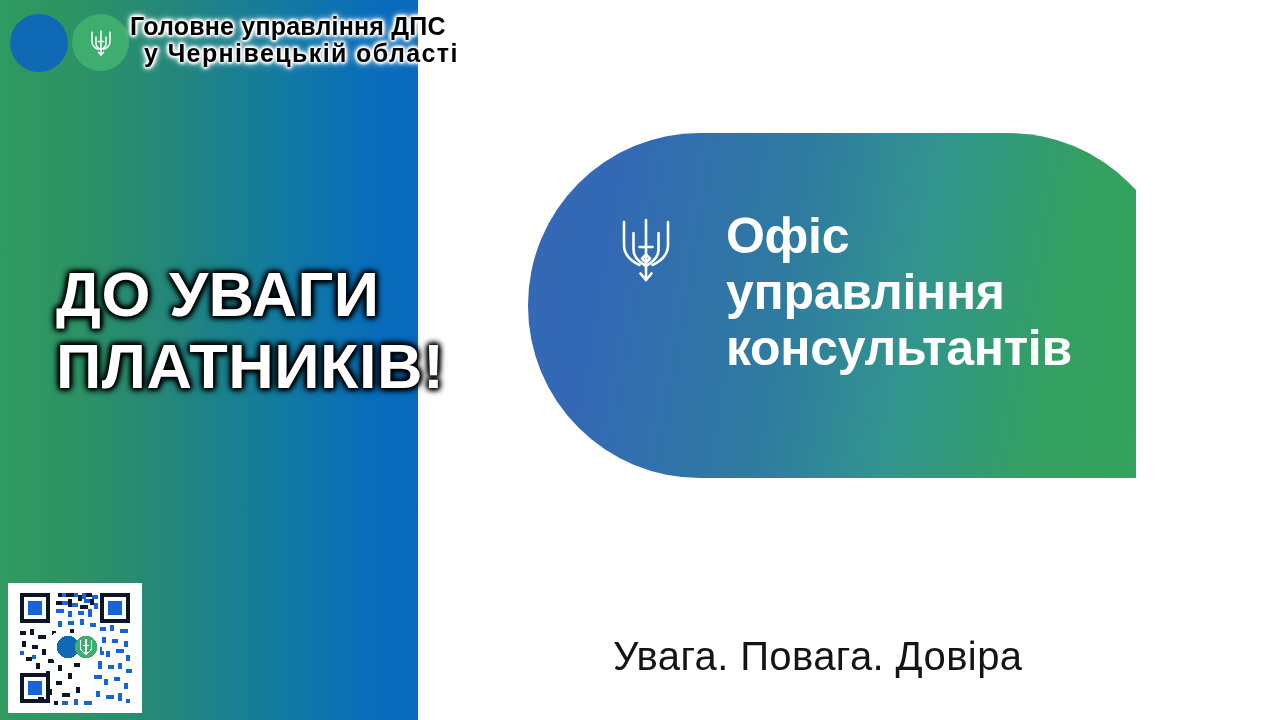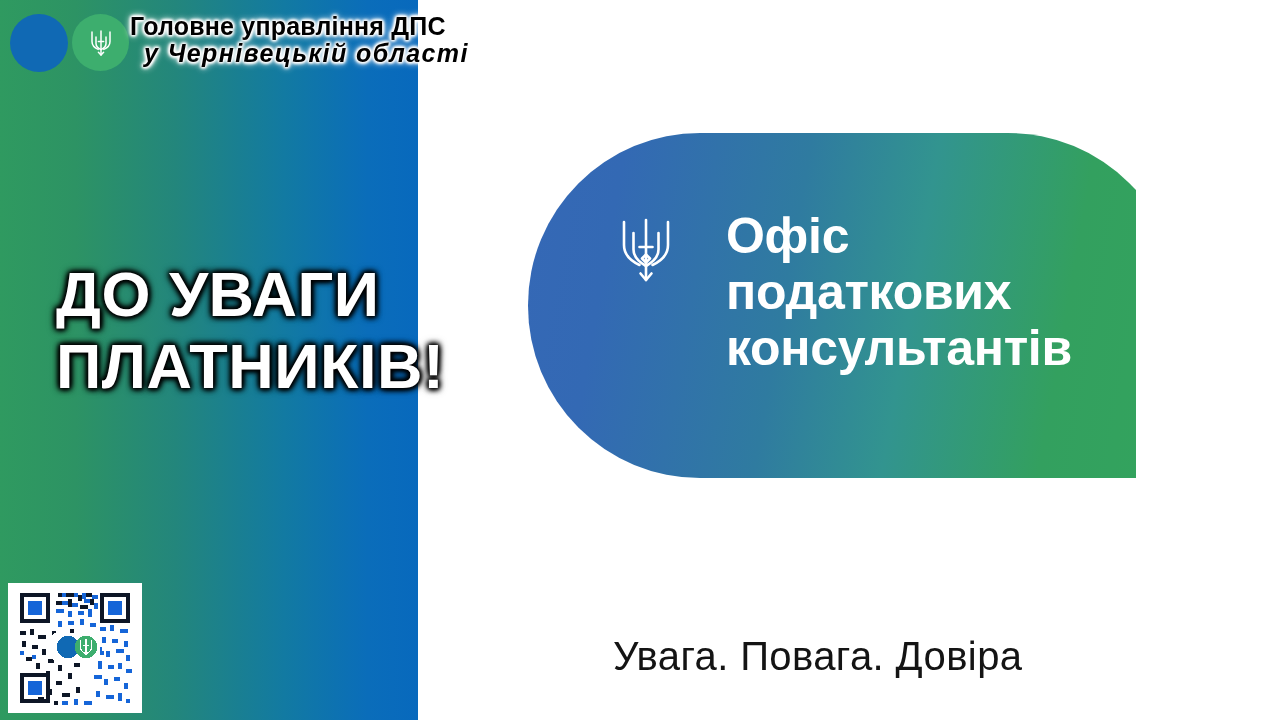--- a/index.html
+++ b/index.html
@@ -78,21 +78,20 @@
     text-shadow:
       0 0 4px #ffffff, 0 0 4px #ffffff, 0 0 7px #ffffff,
       0 0 9px #ffffff, 1px 0 3px #ffffff, -1px 0 3px #ffffff,
       0 1px 3px #ffffff, 0 -1px 3px #ffffff;
     white-space: nowrap;
   }
   #header-line-2 {
     display: block;
     padding-left: 14px;
     letter-spacing: 1.4px;
-    font-style: italic;
   }
 
   
   #headline {
     position: absolute;
     left: 28px;
     top: 258px;
     width: 620px;
     color: #ffffff;
     font-weight: bold;
@@ -324,21 +323,21 @@
           <path d="M30 66 L24.5 59.5 M30 66 L35.5 59.5"></path>
           <path d="M8 8 V31 C8 41.5 16 47.5 23.5 51"></path>
           <path d="M52 8 V31 C52 41.5 44 47.5 36.5 51"></path>
           <path d="M17.5 19 V35.5 C17.5 43 23 48 30 52 C37 48 42.5 43 42.5 35.5 V19"></path>
           <path d="M23.5 33 H36.5"></path>
           <path d="M30 40.5 L26 44.5 L30 48.5 L34 44.5 Z"></path>
         </svg>
       </div>
       <div id="card-title">
         <span>Офіс</span>
-        <span>податкових</span>
+        <span>управління</span>
         <span>консультантів</span>
       </div>
     </div>
   </div>
 
   <div id="tagline">Увага. Повага. Довіра</div>
 
 </div>
 
 </body></html>

